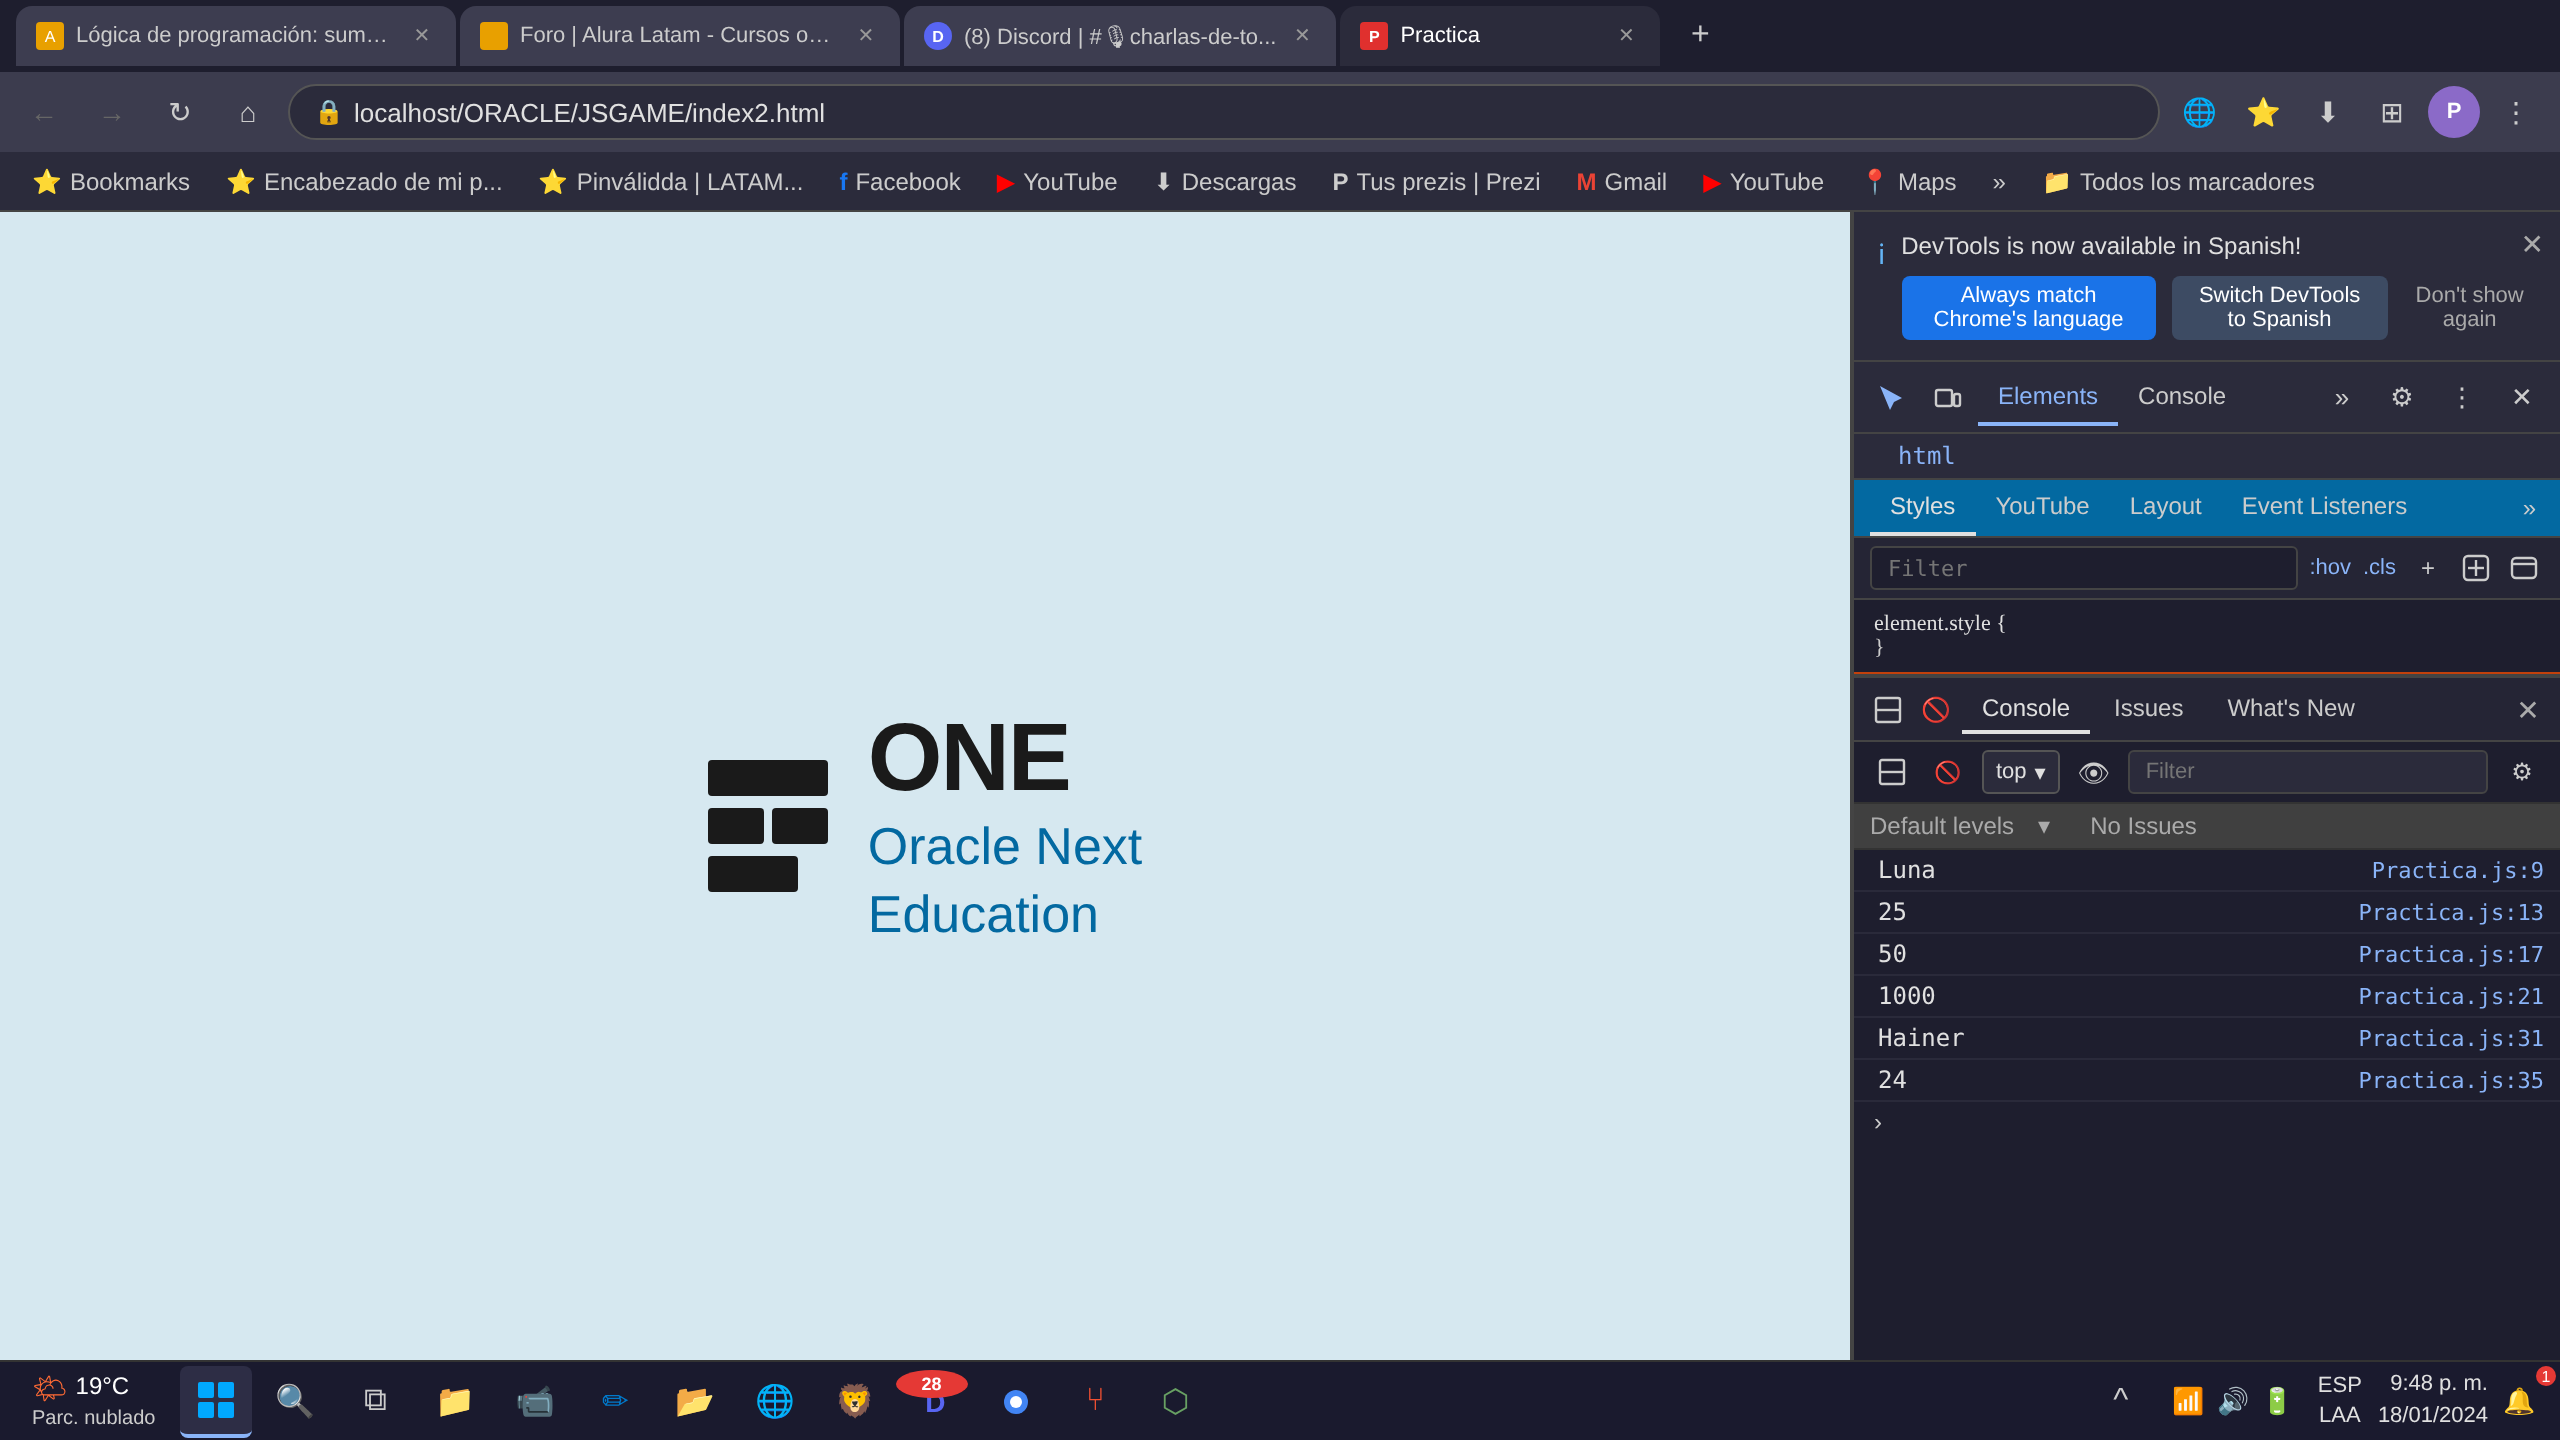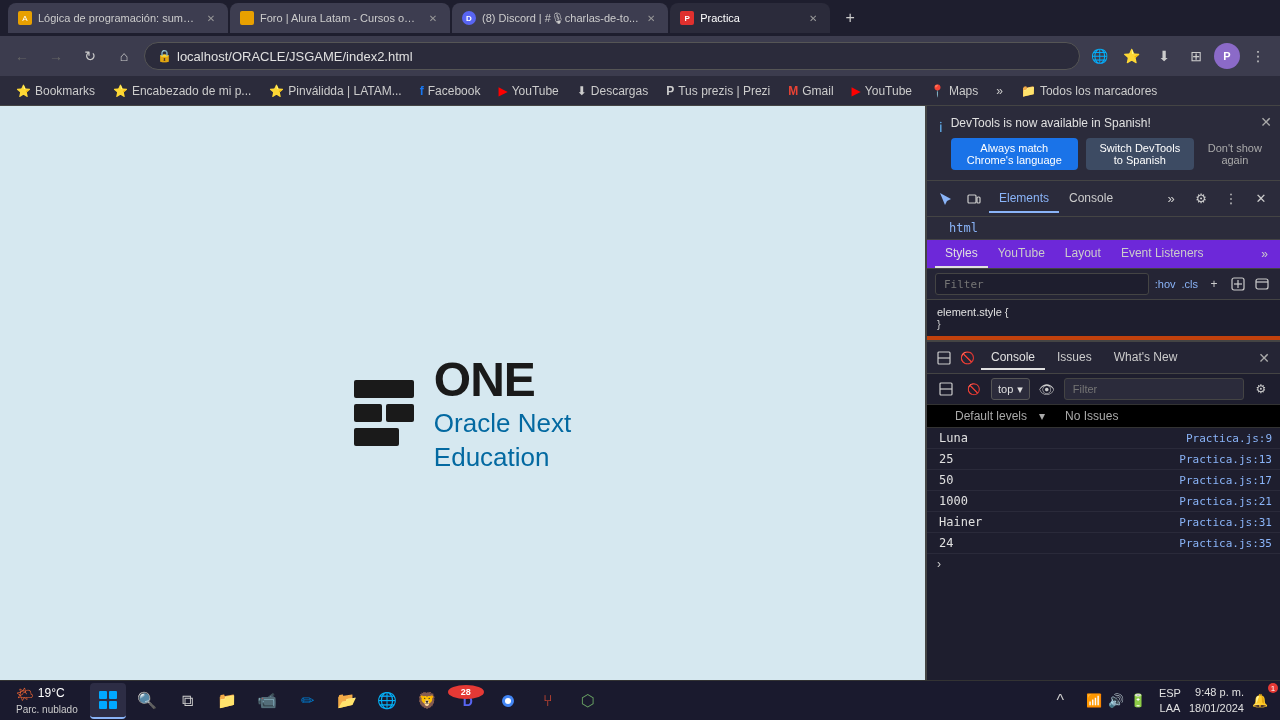--- a/index.html
+++ b/index.html
@@ -67,35 +67,35 @@
     .dt-tabs { display: flex; align-items: center; flex: 1; gap: 0; }
     .dt-tab { padding: 6px 10px; font-size: 12px; color: #ccc; cursor: pointer; border-bottom: 2px solid transparent; white-space: nowrap; }
     .dt-tab.active { color: #8ab4f8; border-bottom: 2px solid #8ab4f8; }
     .dt-toolbar-right { display: flex; align-items: center; gap: 4px; margin-left: auto; }
 
     
     .html-breadcrumb { background: #2b2b3b; padding: 4px 22px; border-bottom: 1px solid #444; }
     .html-tag { color: #8ab4f8; font-size: 12px; font-family: monospace; }
 
     
-    .styles-tabs { display: flex; align-items: center; background: #6d28d9; border-bottom: 1px solid #444; padding: 0 8px; gap: 0; }
+    .styles-tabs { display: flex; align-items: center; background: #0369a1; border-bottom: 1px solid #444; padding: 0 8px; gap: 0; }
     .styles-tab { padding: 6px 10px; font-size: 12px; color: #ccc; cursor: pointer; border-bottom: 2px solid transparent; }
     .styles-tab.active { color: #e0e0e0; border-bottom: 2px solid #e0e0e0; }
     .styles-more { margin-left: auto; color: #ccc; font-size: 12px; cursor: pointer; padding: 6px 4px; }
 
     
     .filter-bar { display: flex; align-items: center; background: #252535; border-bottom: 1px solid #444; padding: 4px 8px; gap: 6px; }
     .filter-input { flex: 1; background: #1e1e2e; border: 1px solid #444; border-radius: 3px; height: 22px; padding: 0 8px; color: #e0e0e0; font-size: 11px; font-family: monospace; }
     .filter-hov { color: #8ab4f8; font-size: 11px; cursor: pointer; }
     .filter-cls { color: #8ab4f8; font-size: 11px; cursor: pointer; }
     .filter-icons { display: flex; gap: 4px; color: #ccc; }
     .filter-icon-btn { width: 20px; height: 20px; display: flex; align-items: center; justify-content: center; cursor: pointer; font-size: 12px; border-radius: 3px; }
 
     
-    .element-style { background: #1e1e2e; padding: 6px 10px; border-bottom: 4px solid #c2410c; font-family: Liberation Sans, sans-serif; font-size: 11px; }
+    .element-style { background: #1e1e2e; padding: 6px 10px; border-bottom: 1px solid #c2410c; font-family: Liberation Serif, serif; font-size: 11px; }
     .elem-selector { color: #e0e0e0; }
     .elem-brace { color: #ccc; display: block; }
 
     
     .devtools-bottom { display: flex; flex-direction: column; flex: 1; border-top: 2px solid #444; }
     .bottom-tabs { display: flex; align-items: center; background: #252535; height: 32px; padding: 0 6px; gap: 2px; border-bottom: 1px solid #444; }
     .bottom-tab { padding: 4px 10px; font-size: 12px; color: #ccc; cursor: pointer; border-bottom: 2px solid transparent; }
     .bottom-tab.active { color: #e0e0e0; border-bottom: 2px solid #e0e0e0; }
     .bottom-tab-spacer { flex: 1; }
     .bottom-close { width: 20px; height: 20px; display: flex; align-items: center; justify-content: center; cursor: pointer; color: #aaa; font-size: 14px; }
@@ -379,21 +379,21 @@
           <div class="console-toolbar-btn">🚫</div>
           <div class="console-top-select">
             <span>top</span>
             <span>▾</span>
           </div>
           <div class="console-eye-btn">👁</div>
           <input class="console-filter-input" type="text" placeholder="Filter" style="">
           <div class="console-settings-btn">⚙</div>
         </div>
 
-        <div style="display:flex; align-items:center; background:#000000; padding:4px 28px; gap:12px; border-bottom:1px solid #333;">
+        <div style="display:flex; align-items:center; background:#404040; padding:4px 8px; gap:12px; border-bottom:1px solid #333;">
           <span style="font-size:12px; color:#aaa; cursor:pointer;">Default levels</span>
           <span style="font-size:12px; color:#aaa;">▾</span>
           <span style="margin-left:8px;" class="no-issues">No Issues</span>
         </div>
 
         <div class="console-entries">
           <div class="console-entry">
             <span class="entry-value">Luna</span>
             <a class="entry-link">Practica.js:9</a>
           </div>

